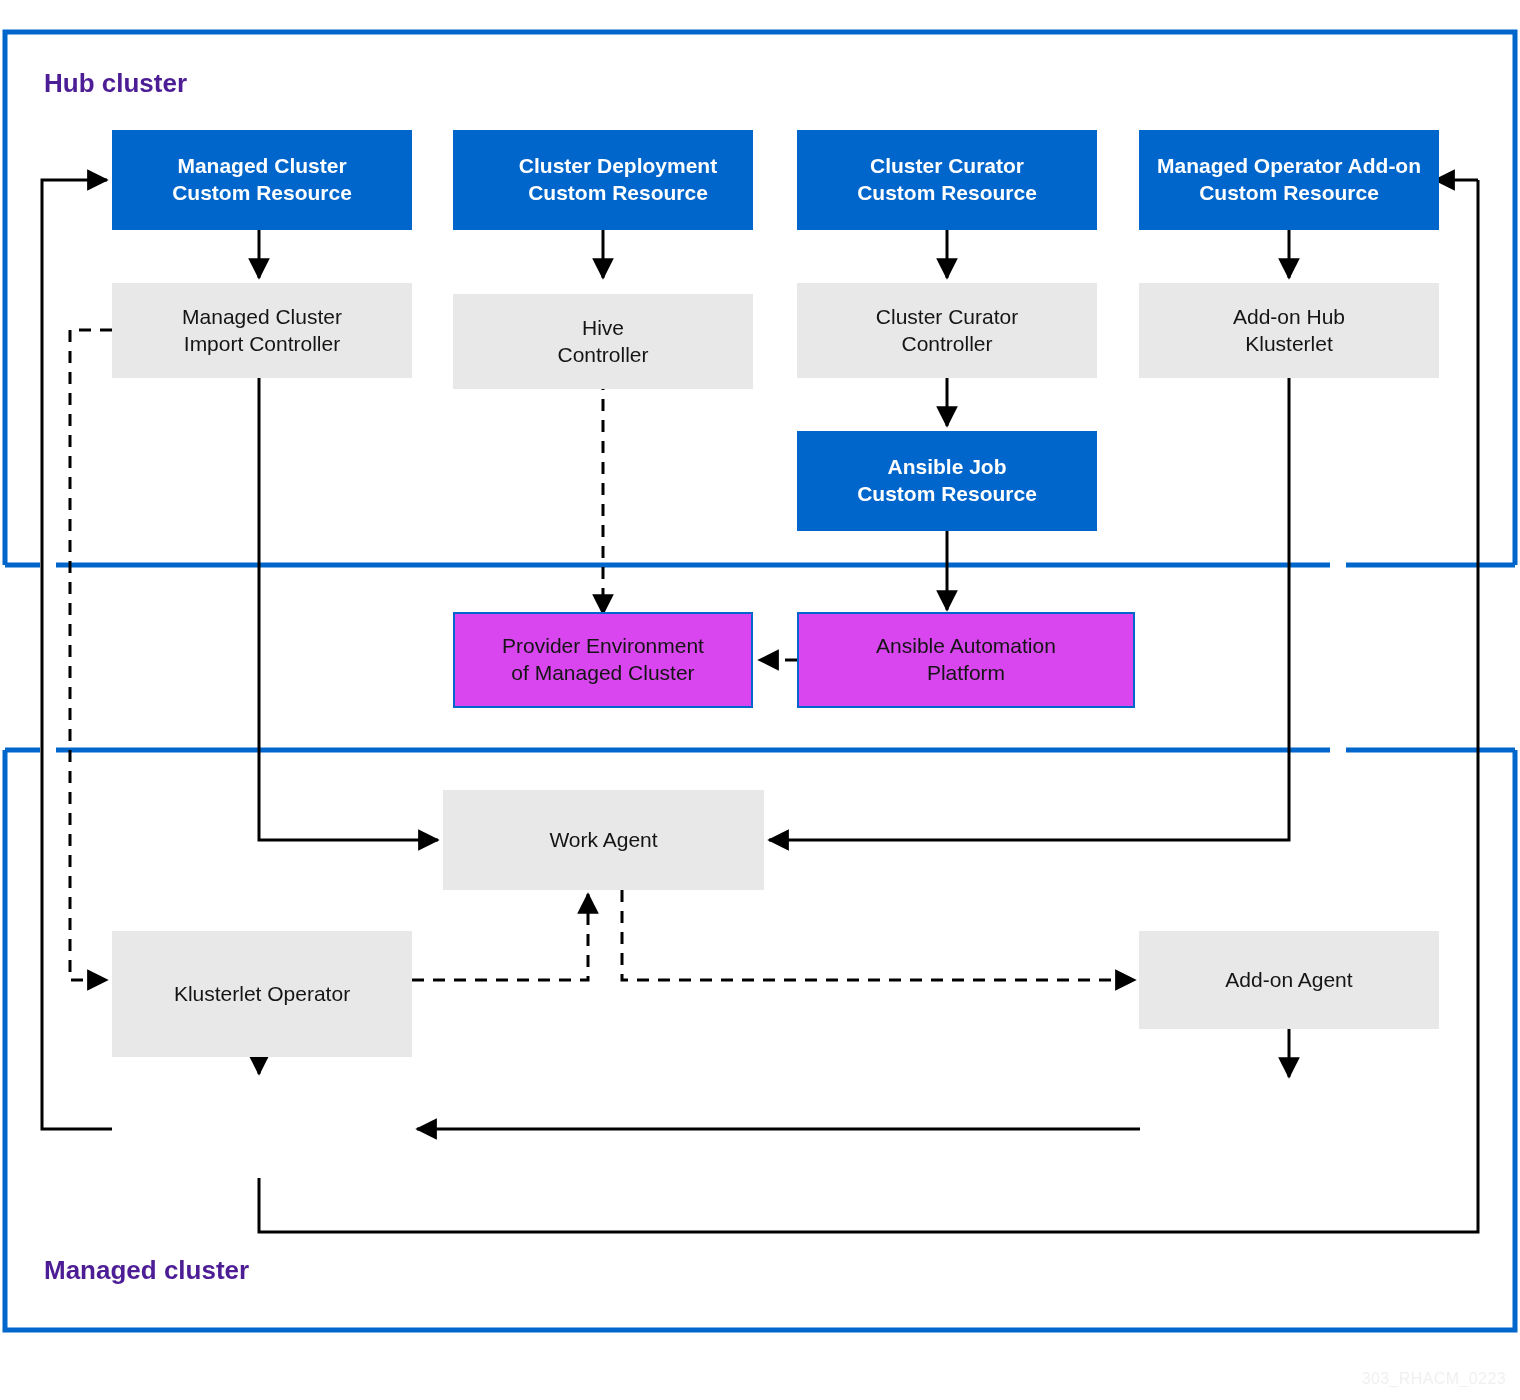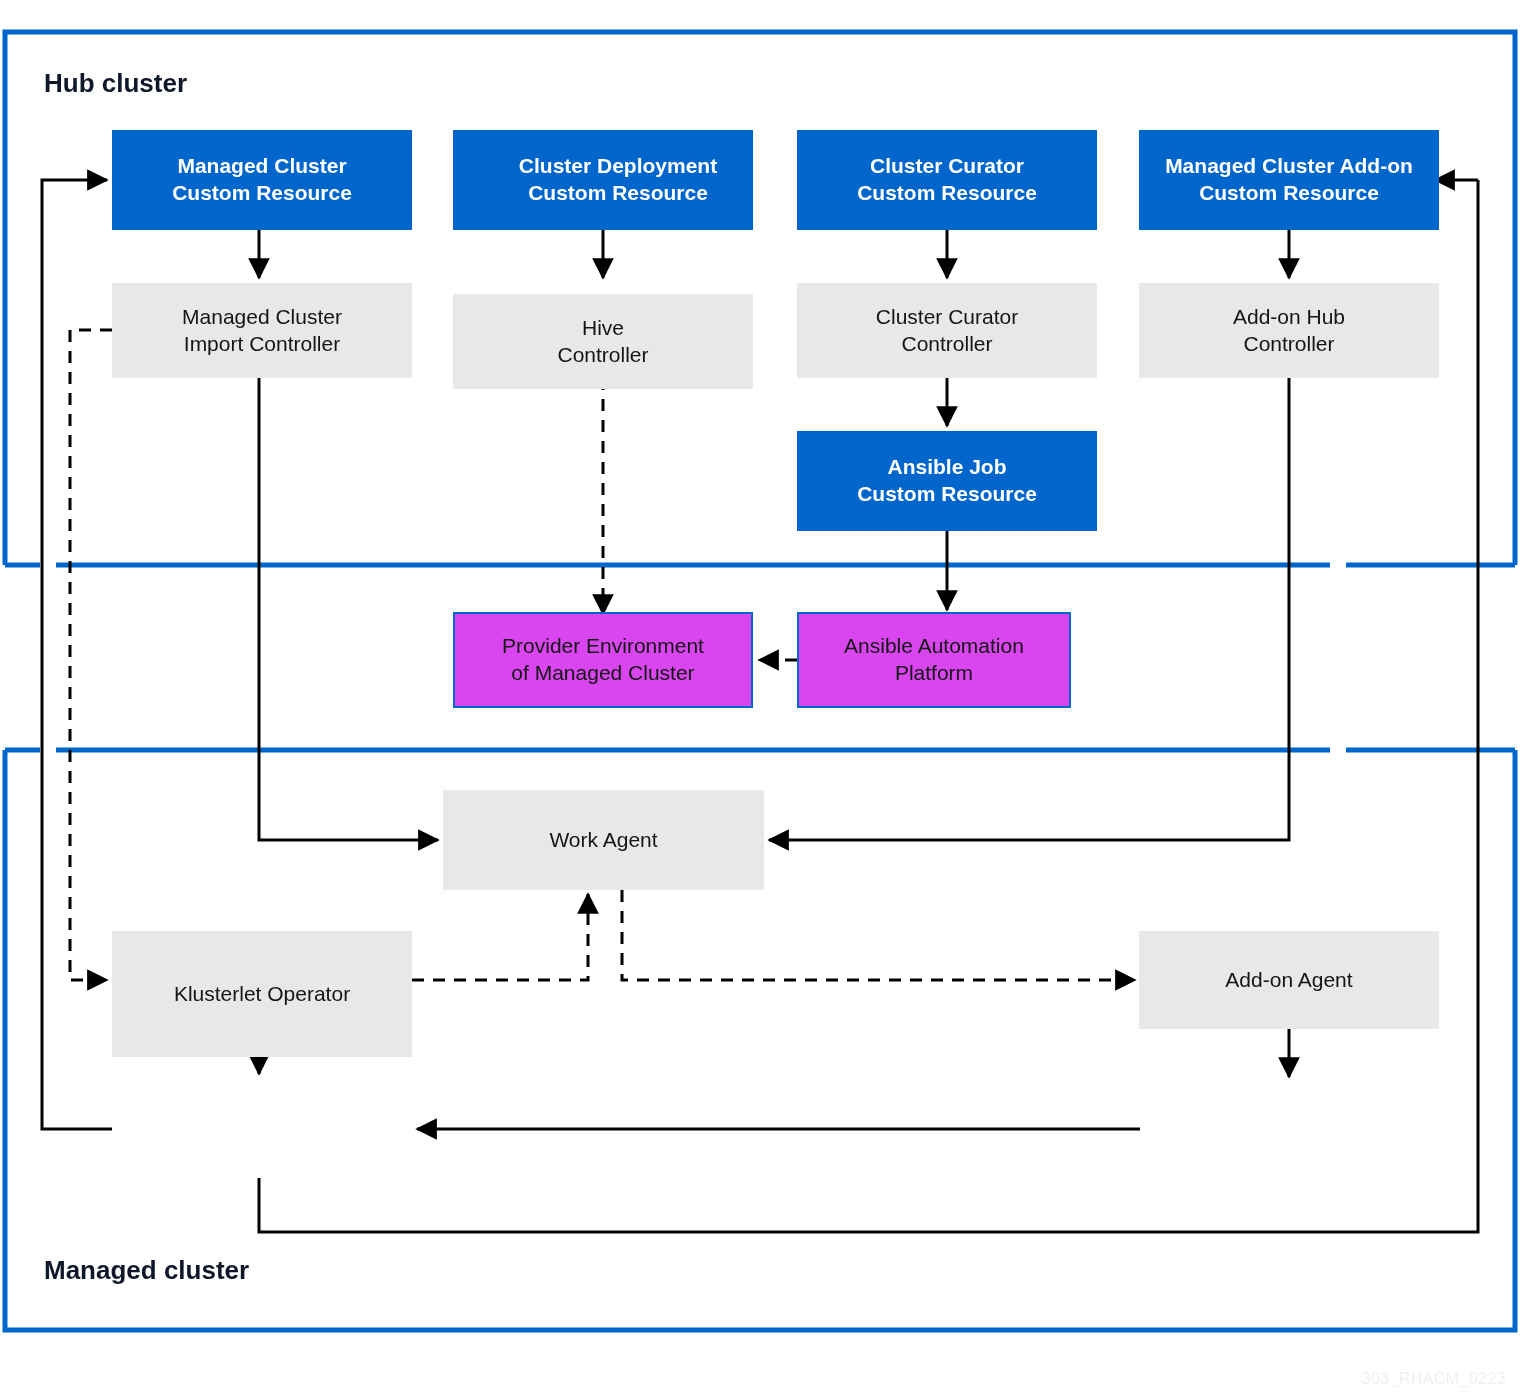--- a/index.html
+++ b/index.html
@@ -9,21 +9,21 @@
   #stage{position:absolute;left:0;top:0;width:1520px;height:1400px;}
   svg.layer{position:absolute;left:0;top:0;width:1520px;height:1400px;
             pointer-events:none;overflow:visible;}
   .node{position:absolute;display:flex;align-items:center;justify-content:center;
         text-align:center;line-height:1.28;box-sizing:border-box;}
   .node span{display:block;white-space:pre-line;}
   .n-blue{background:#0066CC;color:#fff;font-weight:700;font-size:21px;}
   .n-gray{background:#E8E8E8;color:#151515;font-weight:400;font-size:21px;}
   .n-out{background:#d946ef;color:#151515;font-weight:400;font-size:21px;
          border:2px solid #0066CC;}
-  .zone-label{position:absolute;font-weight:700;font-size:26px;color:#0f172a;}
+  .zone-label{position:absolute;font-weight:700;font-size:26px;color:#4c1d95;}
   .watermark{position:absolute;right:14px;bottom:12px;font-size:16px;
              color:#F0F0F0;letter-spacing:.4px;}
 </style>
 </head>
 <body>
 
 <div id="stage">
 
   <svg class="layer">
     <defs>
@@ -94,55 +94,55 @@
     <span>Cluster Deployment
 Custom Resource</span>
     </div>
 
   <div class="node n-blue" style="left:797px;top:130px;width:300px;height:100px;">
     <span>Cluster Curator
 Custom Resource</span>
     </div>
 
   <div class="node n-blue" style="left:1139px;top:130px;width:300px;height:100px;">
-    <span>Managed Cluster Add-on
+    <span>Managed Operator Add-on
 Custom Resource</span>
     </div>
 
   <div class="node n-gray" style="left:112px;top:283px;width:300px;height:95px;">
     <span>Managed Cluster
 Import Controller</span>
     </div>
 
   <div class="node n-gray" style="left:453px;top:294px;width:300px;height:95px;">
     <span>Hive
 Controller</span>
     </div>
 
   <div class="node n-gray" style="left:797px;top:283px;width:300px;height:95px;">
     <span>Cluster Curator
 Controller</span>
     </div>
 
   <div class="node n-gray" style="left:1139px;top:283px;width:300px;height:95px;">
     <span>Add-on Hub
-Controller</span>
+Klusterlet</span>
     </div>
 
   <div class="node n-blue" style="left:797px;top:431px;width:300px;height:100px;">
     <span>Ansible Job
 Custom Resource</span>
     </div>
 
   <div class="node n-out" style="left:453px;top:612px;width:300px;height:96px;">
     <span>Provider Environment
 of Managed Cluster</span>
     </div>
 
-  <div class="node n-out" style="left:797px;top:612px;width:274px;height:96px;">
+  <div class="node n-out" style="left:797px;top:612px;width:338px;height:96px;">
     <span>Ansible Automation
 Platform</span>
     </div>
 
   <div class="node n-gray" style="left:443px;top:790px;width:321px;height:100px;">
     <span>Work Agent</span>
     </div>
 
   <div class="node n-gray" style="left:112px;top:931px;width:300px;height:126px;">
     <span>Klusterlet Operator</span>

